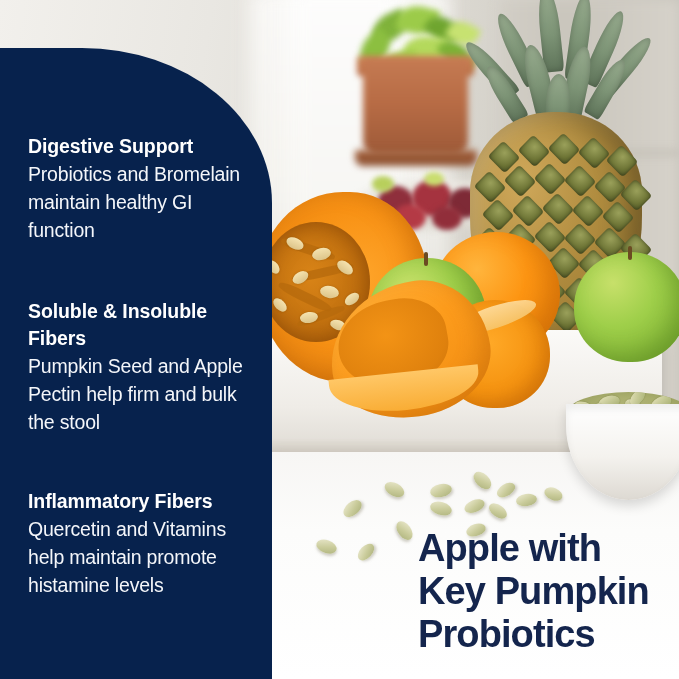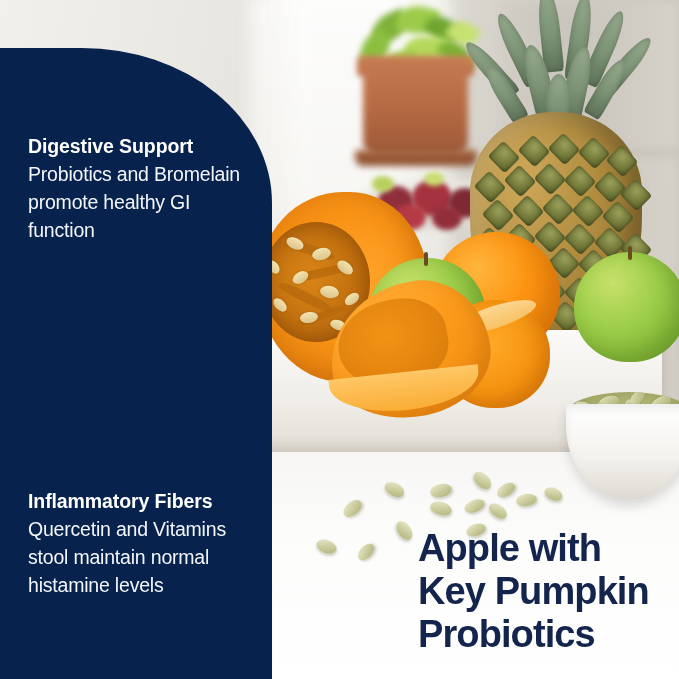--- a/index.html
+++ b/index.html
@@ -500,27 +500,31 @@
       <div class="seed" style="left:356px;top:546px;width:20px;height:12px;transform:rotate(-46deg);"></div>
       <div class="seed" style="left:544px;top:488px;width:19px;height:12px;transform:rotate(24deg);"></div>
     </div>
 
   </div>
 
   <div id="navy-panel">
 
     <div class="block" id="block-1">
       <h3>Digestive Support</h3>
-      <p>Probiotics and Bromelain promote healthy GI function</p>
-    </div>
-
+      <p>Probiotics and Bromelain maintain healthy GI function</p>
+    </div>
+
+    <div class="block" id="block-2">
+      <h3>Soluble &amp; Insoluble Fibers</h3>
+      <p>Pumpkin Seed and Apple Pectin help firm and bulk the stool</p>
+    </div>
 
     <div class="block" id="block-3">
       <h3>Inflammatory Fibers</h3>
-      <p>Quercetin and Vitamins stool maintain normal histamine levels</p>
+      <p>Quercetin and Vitamins help maintain promote histamine levels</p>
     </div>
 
   </div>
 
   <div id="headline">
     <div>Apple with</div>
     <div>Key Pumpkin</div>
     <div>Probiotics</div>
   </div>
 

